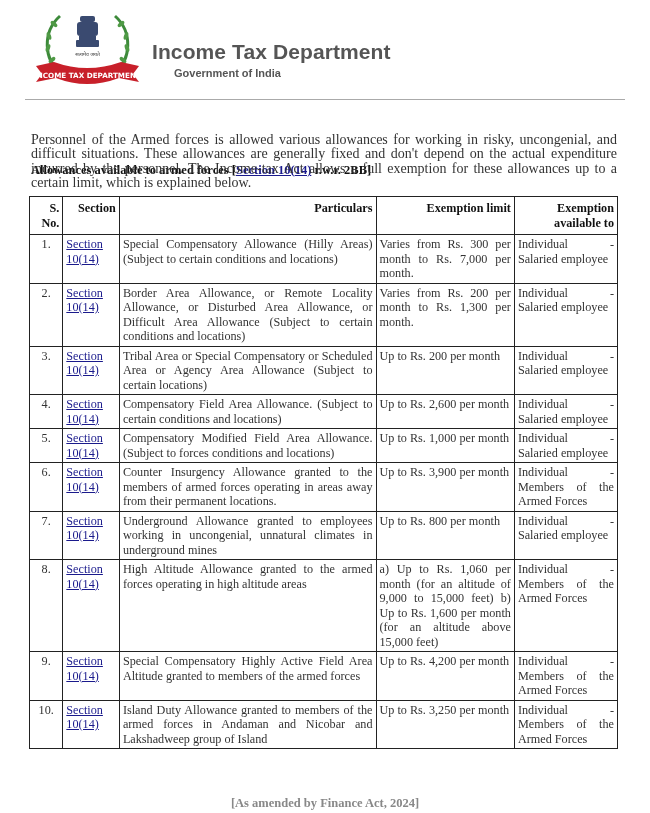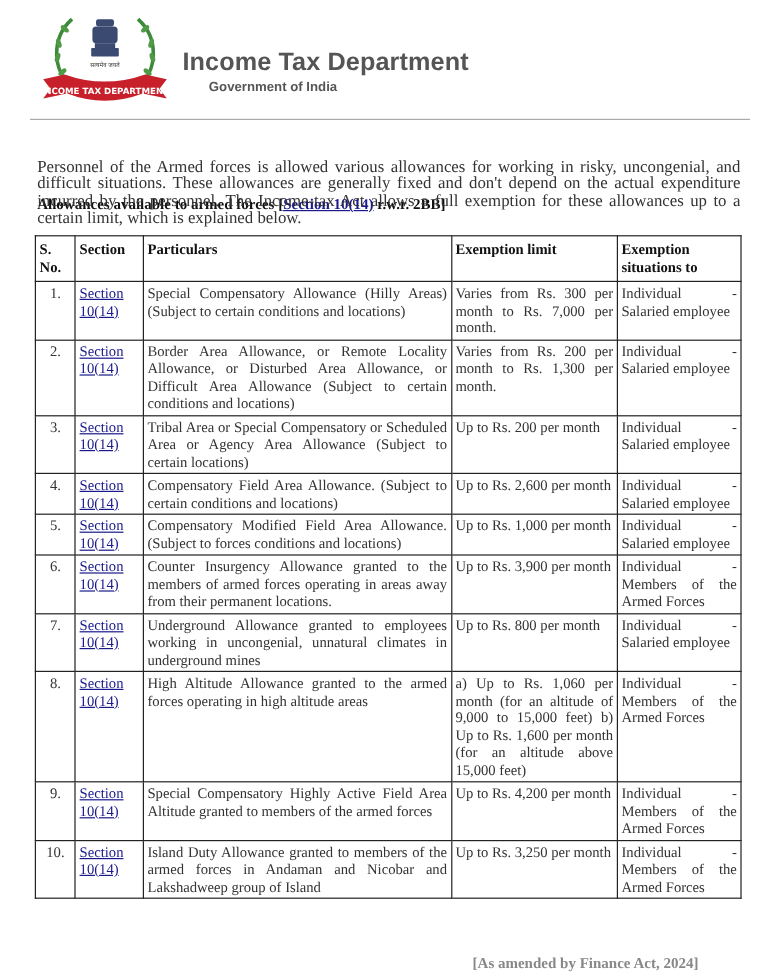--- a/index.html
+++ b/index.html
@@ -7,29 +7,29 @@
   .header { position:absolute; left:0; top:0; width:650px; height:100px; }
   .logo { position:absolute; left:30px; top:2px; width:115px; height:92px; }
   .brand-title { position:absolute; left:152px; top:40px; font-family:"Liberation Sans", sans-serif; font-weight:bold; font-size:21px; color:#555; letter-spacing:0.1px; }
   .brand-sub { position:absolute; left:153px; top:67px; font-family:"Liberation Sans", sans-serif; font-weight:bold; font-size:11px; color:#555;margin-left:21px; }
   .rule { position:absolute; left:25px; top:99px; width:600px; height:1px; background:#aaa; }
   .title { position:absolute; left:31px; top:117px; font-size:12.5px; font-weight:bold; color:#111;margin-top:46px; }
   .title a { color:#1a1a8c; text-decoration:underline; }
   .intro { position:absolute; left:31px; top:133px; width:586px; font-size:14px; line-height:14.3px; text-align:justify; color:#333; }
   table { position:absolute; left:29px; top:196px; width:589px; border-collapse:collapse; font-size:12.2px; line-height:14.5px; color:#333; }
   td, th { border:1.6px solid #222; vertical-align:top; padding:2px 3px 2px 3px; }
-  th { font-weight:bold; text-align:left; vertical-align:top; color:#111; padding-top:4px; padding-bottom:4px; }
+  th { font-weight:bold; text-align:right; vertical-align:top; color:#111; padding-top:4px; padding-bottom:4px; }
   td.sno { text-align:center; width:26px; }
   td.sec { width:49px; }
   td.sec a { color:#1a1a8c; text-decoration:underline; }
   td.part { text-align:justify; width:247px; }
   td.lim { text-align:justify; width:130px;margin-top:28px; }
   td.to { text-align:justify; width:95px; }
   .split { display:flex; justify-content:space-between; }
-  .footer { position:absolute; left:0; width:582px; top:796px; text-align:right; font-size:12.5px; font-weight:bold; color:#888; }
+  .footer { position:absolute; left:0; width:650px; top:796px; text-align:center; font-size:12.5px; font-weight:bold; color:#888; }
 </style>
 </head>
 <body>
 
 <div class="header">
   <svg class="logo" viewBox="0 0 115 92">
 
     <g fill="none" stroke="#3d8a3a" stroke-width="3">
       <path d="M30 70 C 14 58, 12 30, 30 14"></path>
       <path d="M85 70 C 101 58, 103 30, 85 14"></path>
@@ -65,21 +65,21 @@
 
 <div class="intro">Personnel of the Armed forces is allowed various allowances for working in risky, uncongenial, and difficult situations. These allowances are generally fixed and don't depend on the actual expenditure incurred by the personnel. The Income-tax Act allows a full exemption for these allowances up to a certain limit, which is explained below.</div>
 
 <table>
   <thead>
     <tr>
       <th style="width:26px;">S. No.</th>
       <th>Section</th>
       <th>Particulars</th>
       <th>Exemption limit</th>
-      <th>Exemption situations to</th>
+      <th>Exemption available to</th>
     </tr>
   </thead>
   <tbody id="tbody">
       <tr>
         <td class="sno">1.</td>
         <td class="sec"><a href="#">Section</a><br><a href="#">10(14)</a></td>
         <td class="part">Special Compensatory Allowance (Hilly Areas) (Subject to certain conditions and locations)</td>
         <td class="lim">Varies from Rs. 300 per month to Rs. 7,000 per month.</td>
         <td class="to">
           <div class="split">

